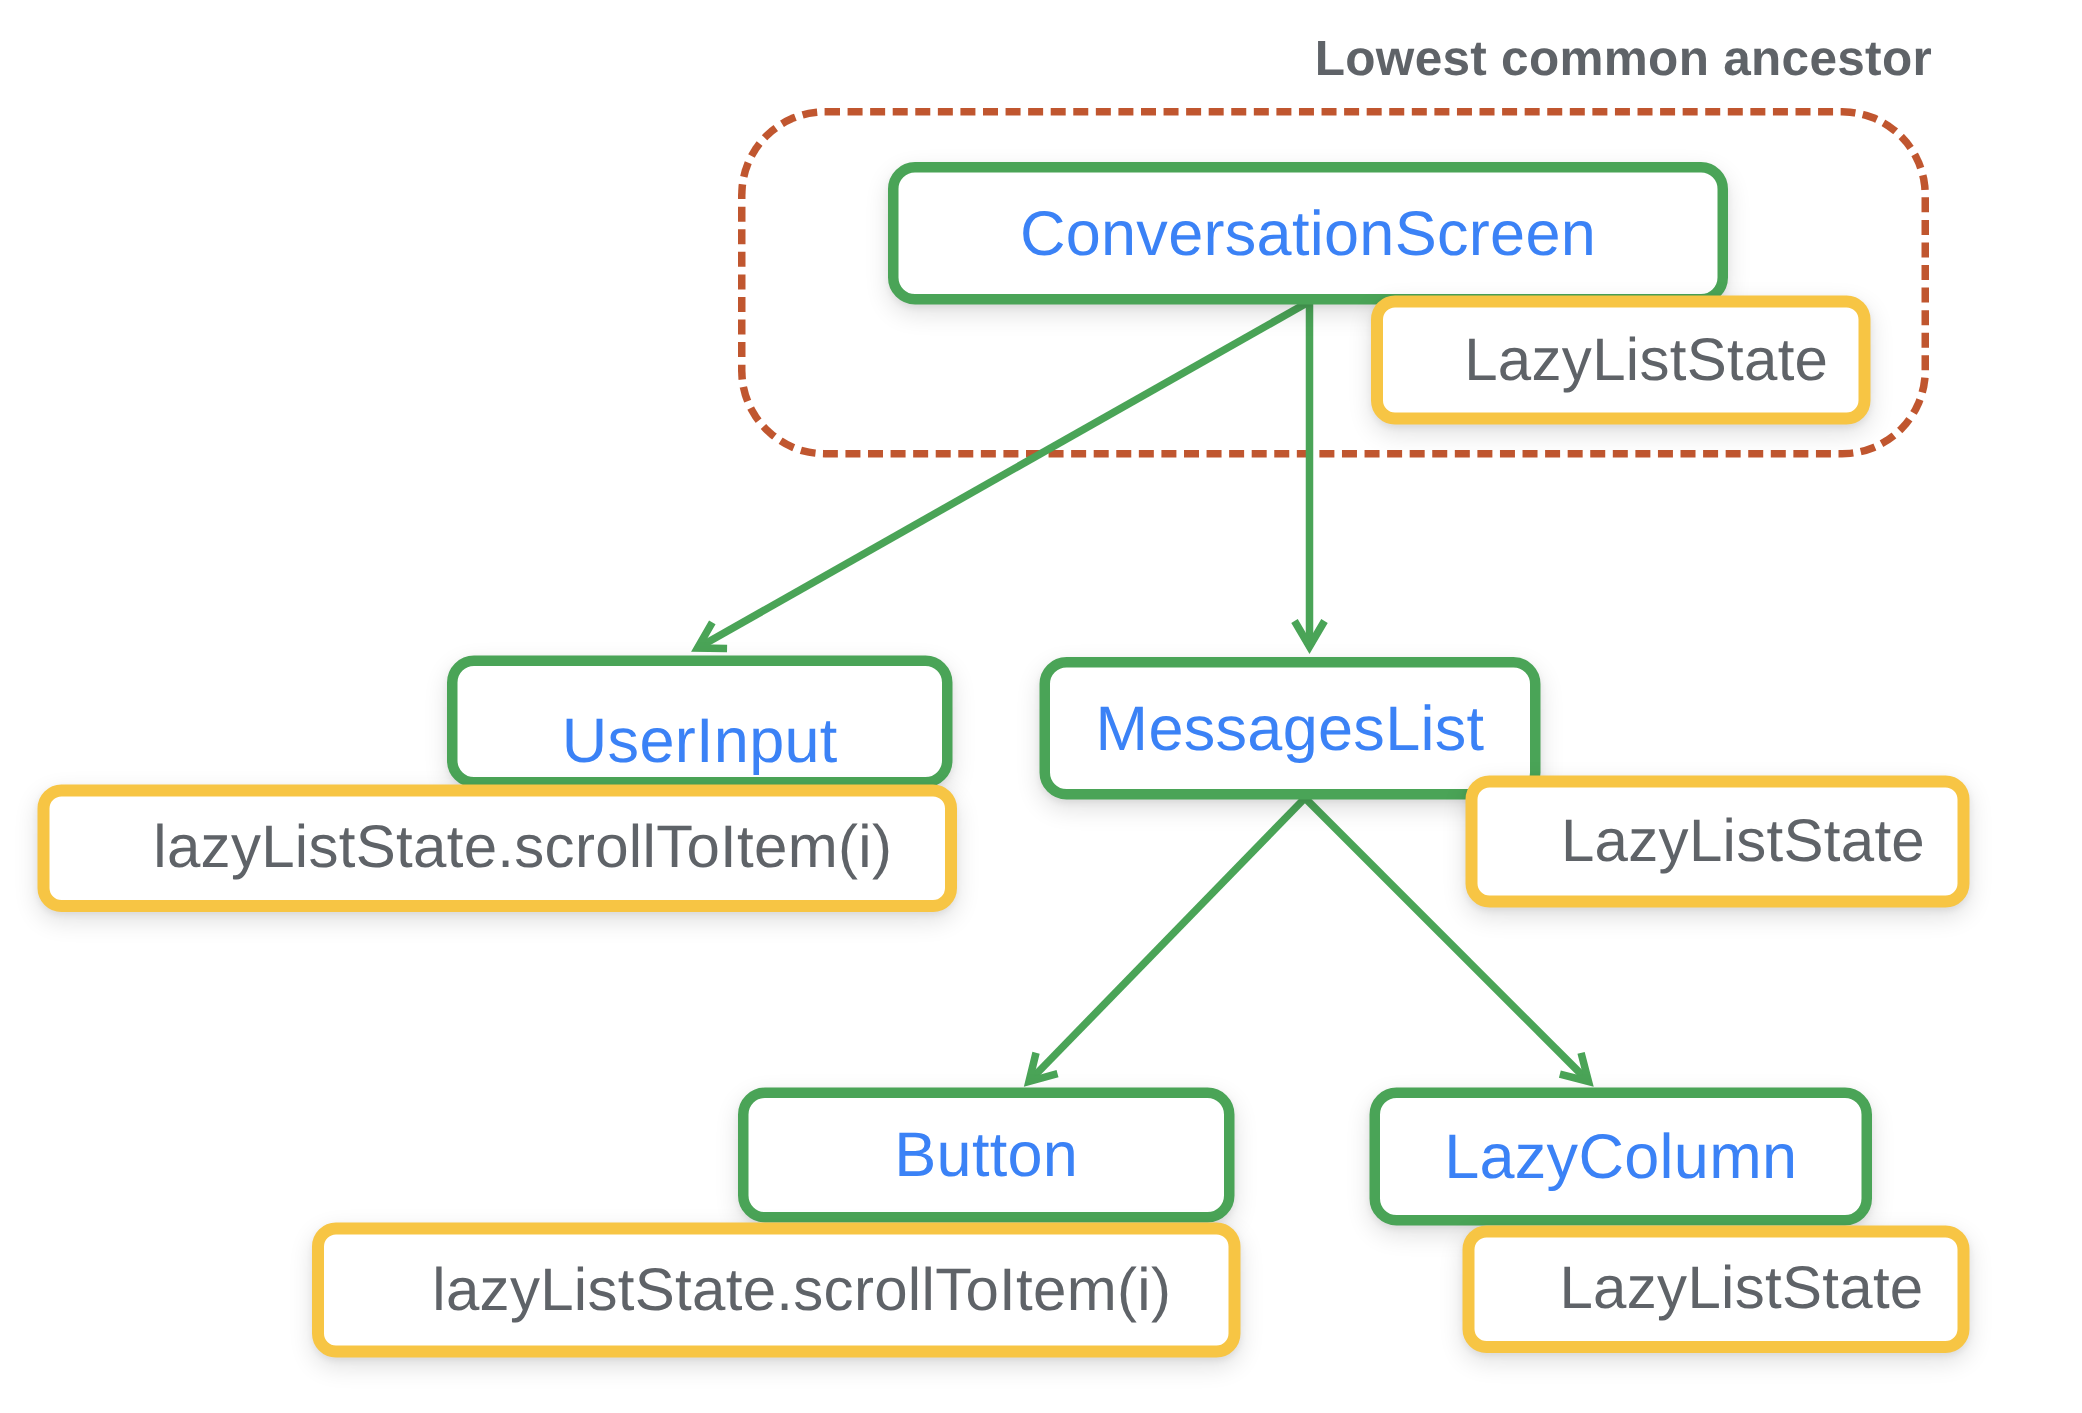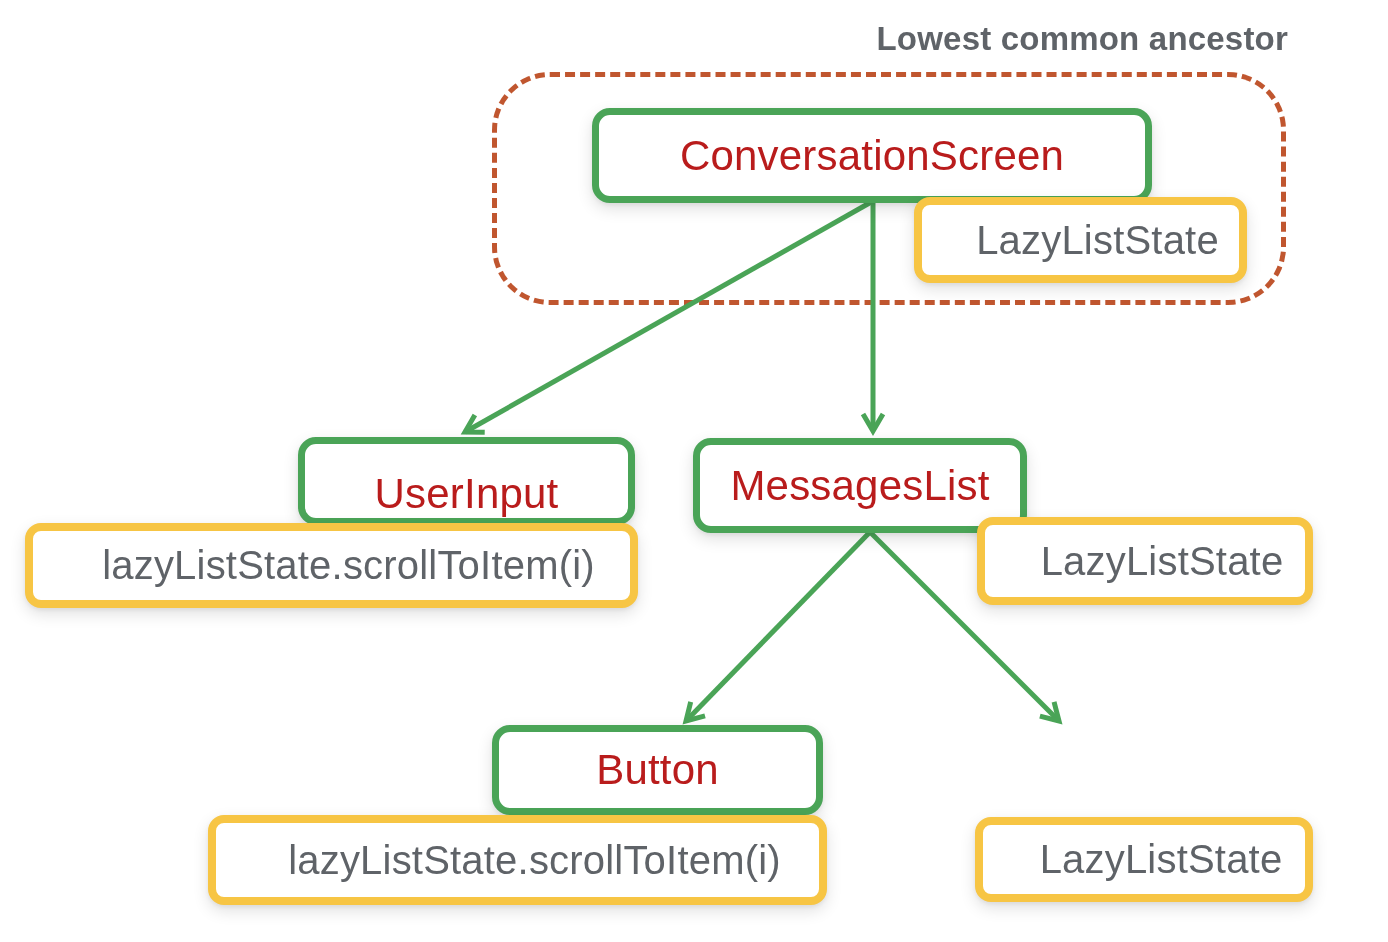--- a/index.html
+++ b/index.html
@@ -53,21 +53,21 @@
     border: 7px solid #4aa457;
     border-radius: 18px;
     display: flex;
     align-items: center;
     justify-content: center;
     box-shadow: 0 6px 16px rgba(0,0,0,0.12), 0 2px 4px rgba(0,0,0,0.06);
     z-index: 3;
   }
   .node-box .node-label {
     font-size: 42px;
-    color: #b91c1c;
+    color: #3b82f6;
     white-space: nowrap;
     letter-spacing: 0.2px;
   }
   .state-box {
     position: absolute;
     box-sizing: border-box;
     background: #ffffff;
     border: 8px solid #f7c544;
     border-radius: 16px;
     display: flex;
@@ -128,20 +128,23 @@
   </div>
 
   <div class="node-box" id="node-messages-list">
     <span class="node-label">MessagesList</span>
   </div>
 
   <div class="node-box" id="node-button">
     <span class="node-label">Button</span>
   </div>
 
+  <div class="node-box" id="node-lazy-column">
+    <span class="node-label">LazyColumn</span>
+  </div>
 
   <div class="state-box" id="state-conversation-screen">
     <span class="state-label">LazyListState</span>
   </div>
 
   <div class="state-box" id="state-user-input">
     <span class="state-label">lazyListState.scrollToItem(i)</span>
   </div>
 
   <div class="state-box" id="state-messages-list">

